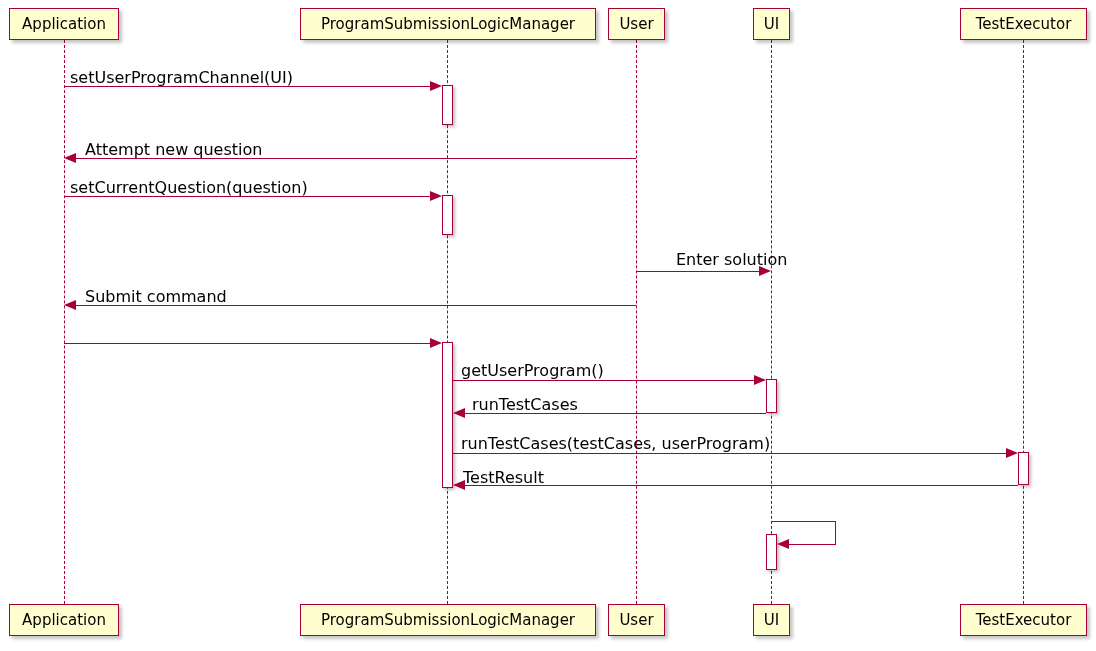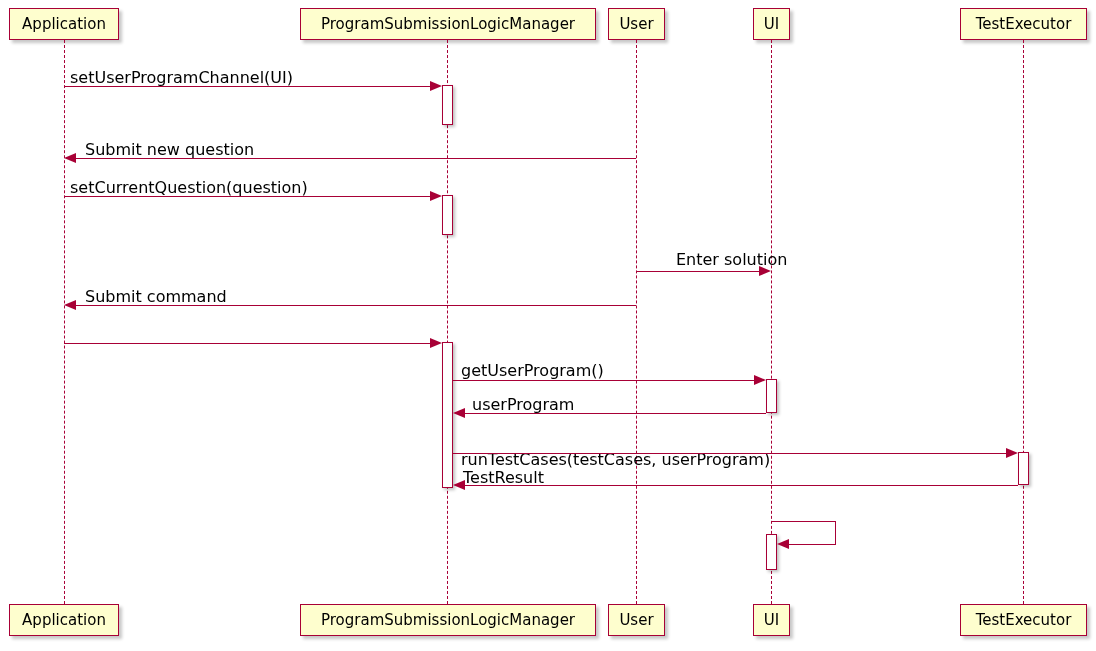--- a/index.html
+++ b/index.html
@@ -131,21 +131,21 @@
   <div class="activation" style="left:442px; top:195px; height:40px;"></div>
   <div class="activation" style="left:442px; top:342px; height:146px;"></div>
   <div class="activation" style="left:766px; top:379px; height:34px;"></div>
   <div class="activation" style="left:1018px; top:452px; height:33px;"></div>
   <div class="activation" style="left:766px; top:534px; height:36px;"></div>
 
   <div class="msg-label" style="left:70px; top:70px;">setUserProgramChannel(UI)</div>
   <div class="msg-line" style="left:64px; top:86px; width:366px;"></div>
   <div class="arrow-head right" style="left:430px; top:81px;"></div>
 
-  <div class="msg-label" style="left:85px; top:142px;">Submit new question</div>
+  <div class="msg-label" style="left:85px; top:142px;">Attempt new question</div>
   <div class="msg-line" style="left:76px; top:158px; width:560px;"></div>
   <div class="arrow-head left" style="left:64px; top:153px;"></div>
 
   <div class="msg-label" style="left:70px; top:180px;">setCurrentQuestion(question)</div>
   <div class="msg-line" style="left:64px; top:196px; width:366px;"></div>
   <div class="arrow-head right" style="left:430px; top:191px;"></div>
 
   <div class="msg-label" style="left:676px; top:252px;">Enter solution</div>
   <div class="msg-line" style="left:636px; top:271px; width:123px;"></div>
   <div class="arrow-head right" style="left:759px; top:266px;"></div>
@@ -154,25 +154,25 @@
   <div class="msg-line" style="left:76px; top:305px; width:560px;"></div>
   <div class="arrow-head left" style="left:64px; top:300px;"></div>
 
   <div class="msg-line" style="left:64px; top:343px; width:366px;"></div>
   <div class="arrow-head right" style="left:430px; top:338px;"></div>
 
   <div class="msg-label" style="left:461px; top:363px;">getUserProgram()</div>
   <div class="msg-line" style="left:453px; top:380px; width:301px;"></div>
   <div class="arrow-head right" style="left:754px; top:375px;"></div>
 
-  <div class="msg-label" style="left:472px; top:397px;">userProgram</div>
+  <div class="msg-label" style="left:472px; top:397px;">runTestCases</div>
   <div class="msg-line" style="left:465px; top:413px; width:301px;"></div>
   <div class="arrow-head left" style="left:453px; top:408px;"></div>
 
-  <div class="msg-label" style="left:461px; top:436px;margin-top:16px;">runTestCases(testCases, userProgram)</div>
+  <div class="msg-label" style="left:461px; top:436px;">runTestCases(testCases, userProgram)</div>
   <div class="msg-line" style="left:453px; top:453px; width:553px;"></div>
   <div class="arrow-head right" style="left:1006px; top:448px;"></div>
 
   <div class="msg-label" style="left:463px; top:470px;">TestResult</div>
   <div class="msg-line" style="left:465px; top:485px; width:553px;"></div>
   <div class="arrow-head left" style="left:453px; top:480px;"></div>
 
   <div class="self-seg self-top" style="left:771px; top:521px; width:65px;"></div>
   <div class="self-seg self-right" style="left:835px; top:521px; height:23px;"></div>
   <div class="self-seg self-bottom" style="left:789px; top:544px; width:47px;"></div>

